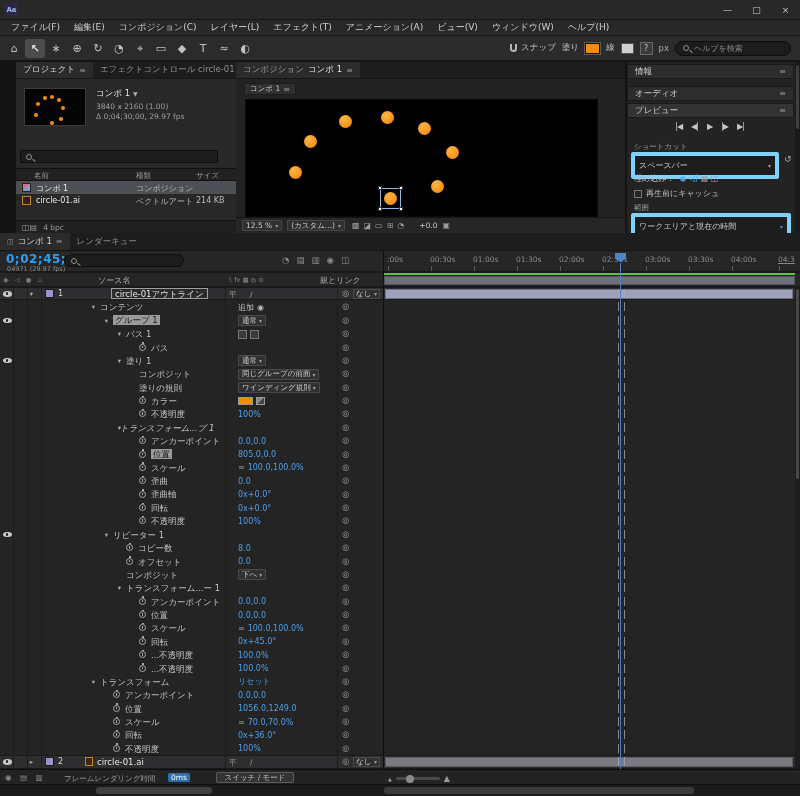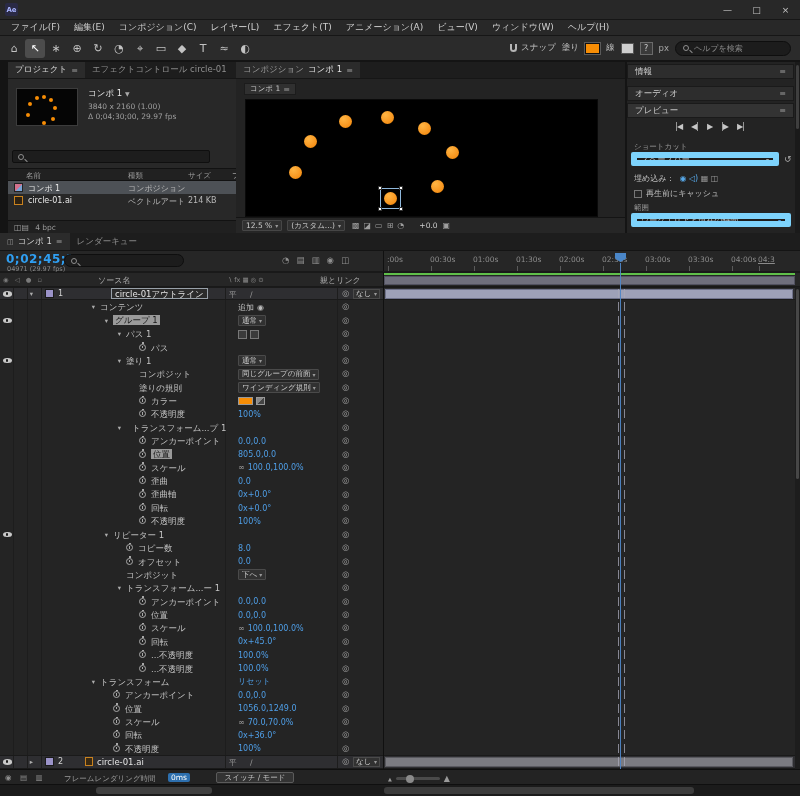--- a/index.html
+++ b/index.html
@@ -45,21 +45,21 @@
 
   
   .upper{position:absolute;top:62px;left:0;width:800px;height:171px;background:#141414}
   .ptabs{height:17px;background:#1d1d1d;display:flex;align-items:stretch;border-bottom:1px solid #161616}
   .ptab{display:inline-flex;align-items:center;gap:4px;padding:0 7px;font-size:8.5px;color:#8f8f8f;white-space:nowrap}
   .ptab.active{background:#2b2b2b;color:#d8d8d8}
   .tmenu{font-size:8px;color:#9a9a9a}
   .ovf{margin-left:auto;color:#8a8a8a;padding:0 4px;align-self:center;font-size:9px}
   .dimtx{color:#9a9a9a}.whitetx{color:#e2e2e2}
 
-  .projp{position:absolute;left:8px;top:0;width:234px;height:171px;background:#282828}
+  .projp{position:absolute;left:16px;top:0;width:234px;height:171px;background:#282828}
   .thumb{position:absolute;left:8px;top:26px;width:62px;height:38px;background:#050505;border:1px solid #3c3c3c;overflow:hidden}
   .tdot{position:absolute;width:4px;height:4px;border-radius:50%;background:var(--orange)}
   .cname{position:absolute;left:80px;top:26px;font-size:8.5px;color:#e8e8e8}
   .crt2{font-size:6px;color:#aaa}
   .cinfo1{position:absolute;left:80px;top:40px;font-size:7.5px;color:#9f9f9f}
   .cinfo2{position:absolute;left:80px;top:50px;font-size:7.5px;color:#9f9f9f}
   .psearch{position:absolute;left:4px;top:88px;width:198px;height:13px;background:#1d1d1d;border:1px solid #0f0f0f;
     border-radius:2px;display:flex;align-items:center;padding:0 5px}
   .phead{position:absolute;left:0;top:106px;right:0;height:13px;background:#212121;
     border-top:1px solid #121212;border-bottom:1px solid #121212;font-size:7.5px;color:#9f9f9f}
@@ -96,22 +96,22 @@
   .expo{color:#ccc;margin-left:8px}
 
   .rightp{position:absolute;left:627px;top:0;width:173px;height:171px;background:#232323}
   .rbar{position:absolute;left:0;right:6px;height:15px;background:#2d2d2d;display:flex;align-items:center;
     justify-content:space-between;padding:0 7px;font-size:8.5px;color:#cfcfcf;border:1px solid #1a1a1a}
   .r1{top:2px}.r2{top:24px}.r3{top:41px;background:#333}
   .transport{position:absolute;top:60px;left:0;right:8px;display:flex;justify-content:center;gap:9px}
   .tbtn{font-size:8px;color:#c6c6c6;letter-spacing:-1px}
   .rlab{font-size:7.5px;color:#9a9a9a}
   .shlab{position:absolute;left:7px;top:80px}
-  .rdd{height:14px;display:flex;align-items:center;justify-content:space-between;background:#1d1d1d;
-    border:6px solid #7dd3fc;padding:0 4px;font-size:8px;color:#c9c9c9;border-radius:2px;overflow:hidden;white-space:nowrap}
+  .rdd{height:27px;display:flex;align-items:center;justify-content:space-between;background:#1d1d1d;
+    border:4px solid #7dd3fc;padding:0 4px;font-size:8px;color:#c9c9c9;border-radius:2px;overflow:hidden;white-space:nowrap}
   .shdd{position:absolute;left:4px;top:90px;width:148px}
   .reseti{position:absolute;left:157px;top:92px;font-size:9px;color:#aaa}
   .embed{position:absolute;left:7px;top:111px;display:flex;gap:5px;align-items:center;font-size:8px;color:#bdbdbd}
   .eico{font-size:8px;color:#9a9a9a}.eblue{color:#57a8e8}
   .cacher{position:absolute;left:7px;top:126px;display:flex;gap:4px;align-items:center;font-size:8px;color:#c4c4c4}
   .cb{width:8px;height:8px;border:1px solid #777;background:#262626;display:inline-block}
   .rglab{position:absolute;left:7px;top:141px}
   .rgdd{position:absolute;left:4px;top:151px;width:160px}
   .bluec{color:#4a90d9}
   .rscroll{position:absolute;right:0;top:0;bottom:0;width:5px;background:#1a1a1a}
@@ -431,21 +431,21 @@
       <div class="ruler" id="ruler">
           <span class="tick" style="left: 3px;">:00s</span>
           <span class="tick" style="left: 46px;">00:30s</span>
           <span class="tick" style="left: 89px;">01:00s</span>
           <span class="tick" style="left: 132px;">01:30s</span>
           <span class="tick" style="left: 175px;">02:00s</span>
           <span class="tick" style="left: 218px;">02:30s</span>
           <span class="tick" style="left: 261px;">03:00s</span>
           <span class="tick" style="left: 304px;">03:30s</span>
           <span class="tick" style="left: 347px;">04:00s</span>
-          <span class="tick" style="left: 374px; text-decoration: underline;">04:3</span>
+          <span class="tick" style="left: 394px; text-decoration: underline;">04:3</span>
         </div>
     </div>
     <div class="colhead">
       <span class="gut">◉ ◁ ● ▫</span>
       <span class="csrc">ソース名</span>
       <span class="cleg">∖ fx ▦ ◎ ⊙</span>
       <span class="cpar">親とリンク</span>
       <div class="wa">
           <div class="wag"></div>
           <div class="wab"></div>
@@ -600,21 +600,21 @@
             </div>
             <span class="pw">◎</span>
           </div>
           <div class="tl-right">
             <div class="ptick"></div>
           </div>
         </div>
         <div class="tl-row">
           <div class="tl-left">
             <span class="twirl" style="left: 115px;">▾</span>
-            <span class="plabel" style="left: 132px;">トランスフォーム...プ 1</span>
+            <span class="plabel" style="left: 120px; font-style: italic;">トランスフォーム...プ 1</span>
             <div class="vwrap"></div>
             <span class="pw">◎</span>
           </div>
           <div class="tl-right">
             <div class="ptick"></div>
           </div>
         </div>
         <div class="tl-row">
           <div class="tl-left">
             <span class="swi" style="left: 139px;"></span>

